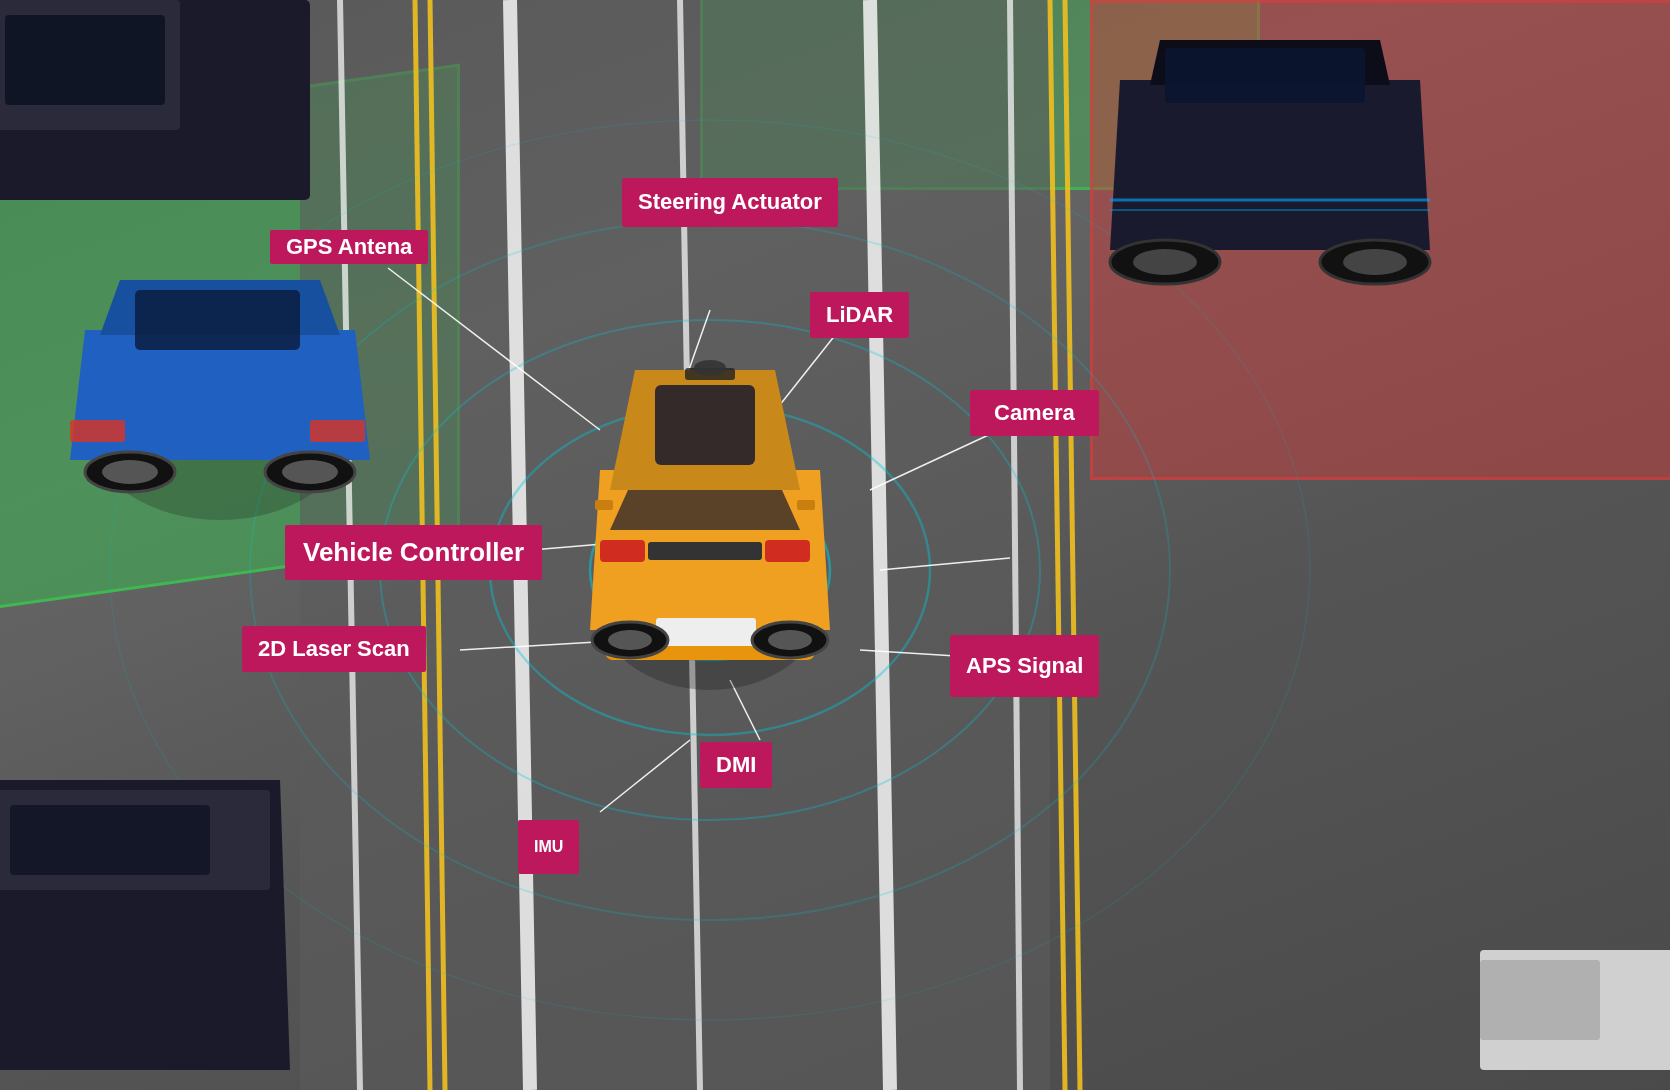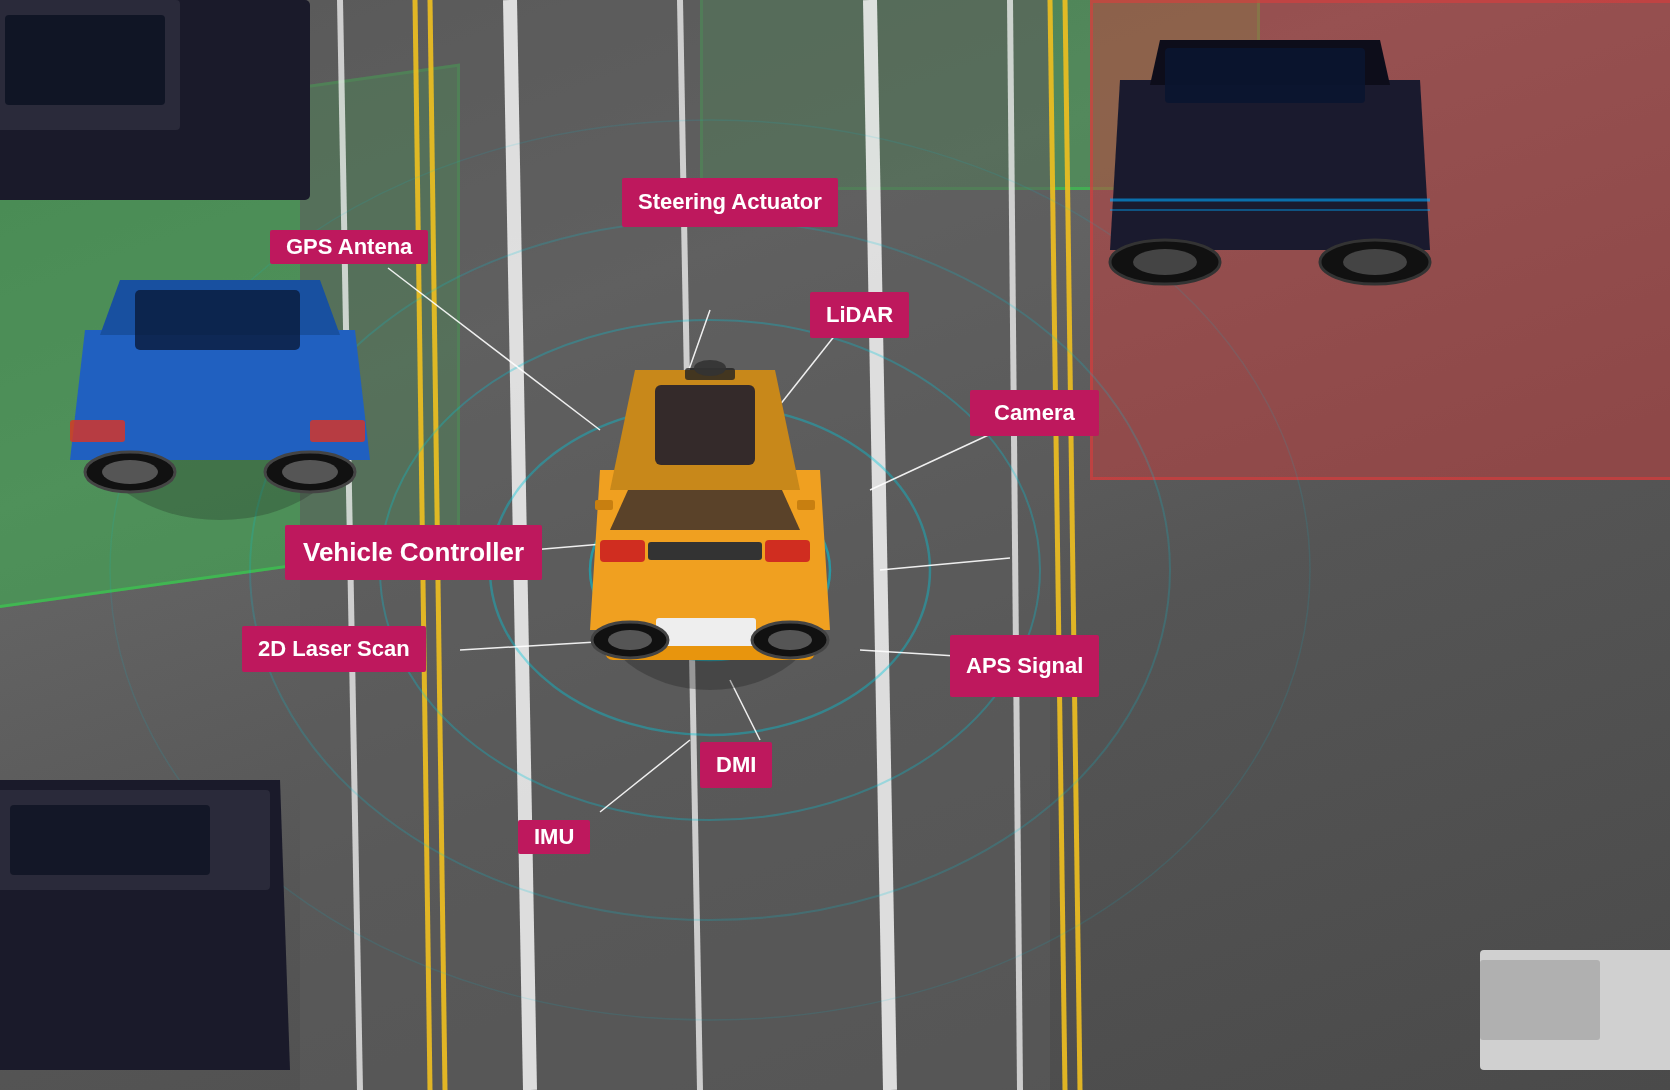--- a/index.html
+++ b/index.html
@@ -216,15 +216,15 @@
 
   <div class="label-box" style="left: 240px; top: 525px; font-size: 26px; padding: 12px 18px; margin-left: 45px;">Vehicle Controller</div>
 
 
   <div class="label-box" style="left: 242px; top: 626px; font-size: 22px; padding: 10px 16px;">2D Laser Scan</div>
 
   <div class="label-box" style="left: 950px; top: 635px; font-size: 22px; padding: 18px 16px; text-align: right;">APS Signal</div>
 
   <div class="label-box" style="left: 700px; top: 742px; font-size: 22px; padding: 10px 16px;">DMI</div>
 
-  <div class="label-box" style="left: 518px; top: 820px; font-size: 22px; padding: 4px 16px;">IMU</div>
+  <div class="label-box" style="left: 518px; top: 820px; font-size: 16px; padding: 18px 16px;">IMU</div>
 
 </div>
 
 </body></html>

